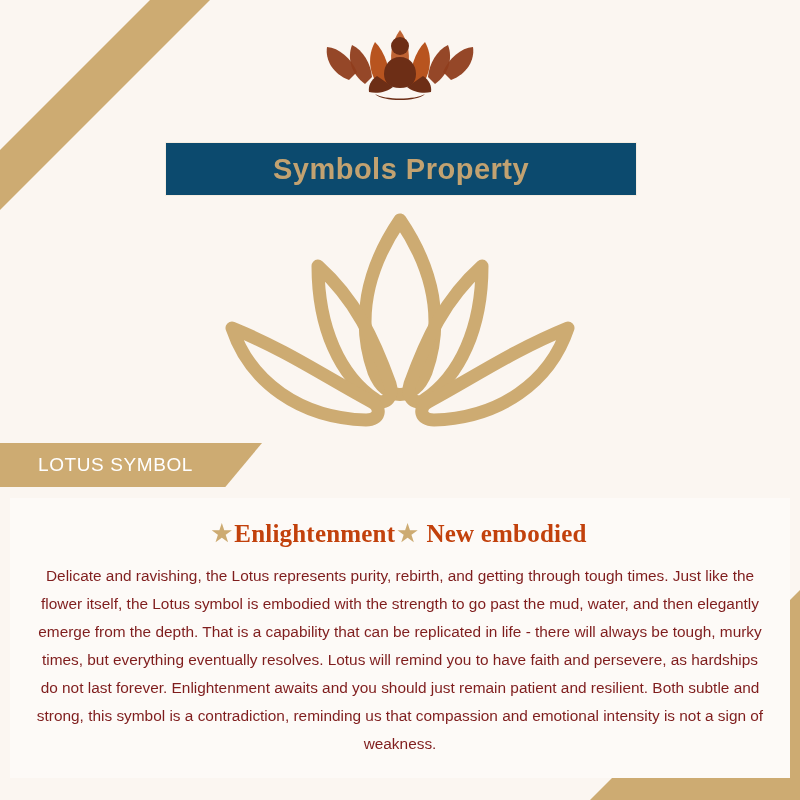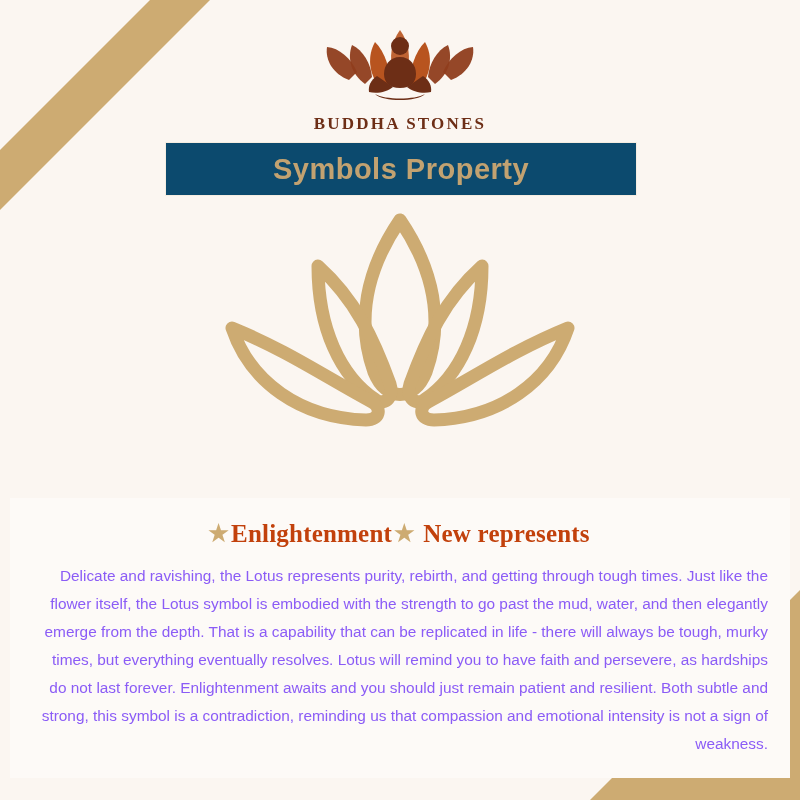--- a/index.html
+++ b/index.html
@@ -158,22 +158,22 @@
   .headline .h-word {
     color: #c2410c;
     padding: 0 2px;
   }
 
   .body-copy {
     margin: 0;
     padding: 14px 22px 0 22px;
     font-size: 15.4px;
     line-height: 28px;
-    color: #8b5cf6;
-    text-align: right;
+    color: #7f1d1d;
+    text-align: center;
   }
 </style>
 </head>
 <body>
 
 <div class="page">
 
   <div class="corner-tl">
     <div class="corner-tl-inner"></div>
   </div>
@@ -197,21 +197,20 @@
       </g>
       <g fill="#6d2e16">
 
         <circle cx="95" cy="32" r="9"></circle>
         <path d="M95 43 C85 43 79 51 79 60 C79 68 84 74 95 74 C106 74 111 68 111 60 C111 51 105 43 95 43 Z"></path>
         <path d="M72 62 C66 66 63 72 64 78 C72 80 82 78 88 73 Z"></path>
         <path d="M118 62 C124 66 127 72 126 78 C118 80 108 78 102 73 Z"></path>
         <path d="M70 80 C80 86 110 86 120 80 C112 88 78 88 70 80 Z"></path>
       </g>
     </svg>
-    <div class="brand-name">BUDDHA STONES</div>
   </div>
 
   <div class="title-bar">
     <span class="title-bar-text">Symbols Property</span>
   </div>
 
   <div class="lotus-wrap">
     <svg width="420" height="300" viewBox="0 0 420 300">
       <g fill="none" stroke="#cdab72" stroke-width="13" stroke-linejoin="round" stroke-linecap="round">
 
@@ -221,22 +220,25 @@
 
         <path d="M292 70 C292 132 270 180 234 204 C224 210 216 200 220 188 C236 144 254 104 292 70 Z"></path>
 
         <path d="M42 132 C60 186 110 222 176 224 C190 224 192 212 182 206 C134 180 96 154 42 132 Z"></path>
 
         <path d="M378 132 C360 186 310 222 244 224 C230 224 228 212 238 206 C286 180 324 154 378 132 Z"></path>
       </g>
     </svg>
   </div>
 
+  <div class="ribbon">
+    <span class="ribbon-text">LOTUS SYMBOL</span>
+  </div>
 
   <div class="panel">
     <div class="headline">
       <span class="star">★</span><span class="h-word">Enlightenment</span><span class="star">★</span>
-      <span class="h-word">New represents</span>
+      <span class="h-word">New embodied</span>
     </div>
     <p class="body-copy">Delicate and ravishing, the Lotus represents purity, rebirth, and getting through tough times. Just like the flower itself, the Lotus symbol is embodied with the strength to go past the mud, water, and then elegantly emerge from the depth. That is a capability that can be replicated in life - there will always be tough, murky times, but everything eventually resolves. Lotus will remind you to have faith and persevere, as hardships do not last forever. Enlightenment awaits and you should just remain patient and resilient. Both subtle and strong, this symbol is a contradiction, reminding us that compassion and emotional intensity is not a sign of weakness.</p>
   </div>
 
 </div>
 
 </body></html>

